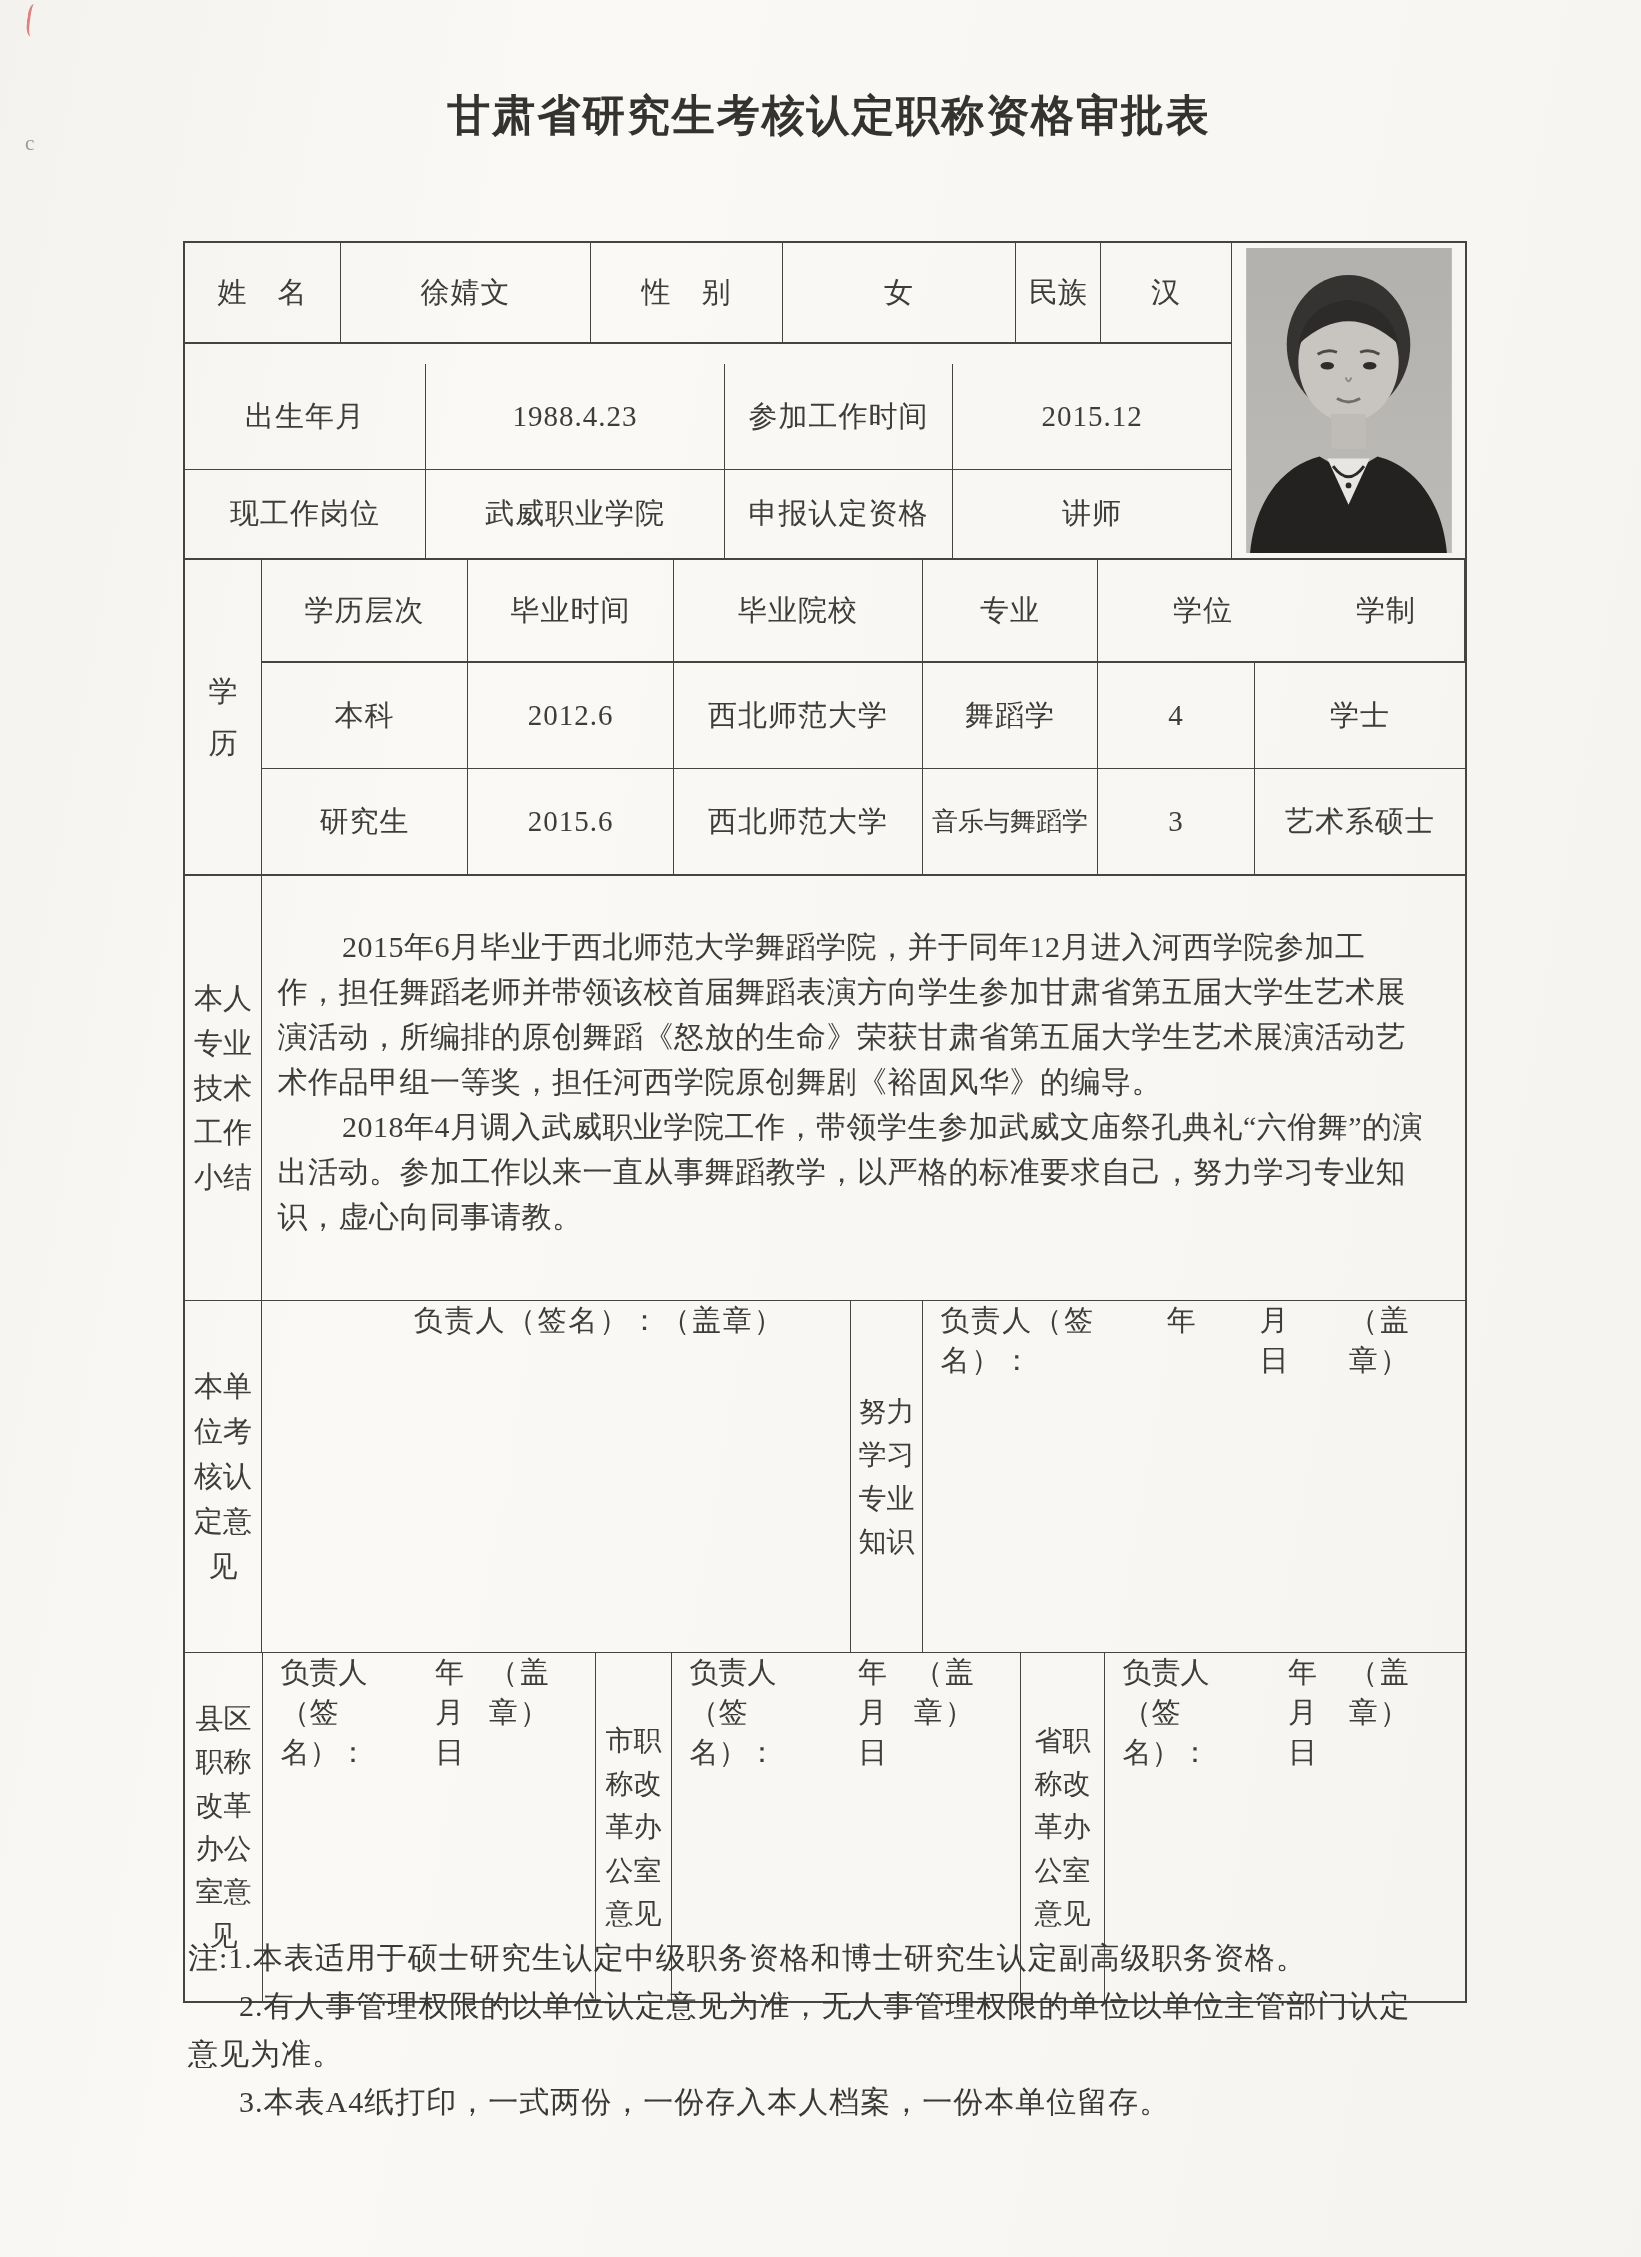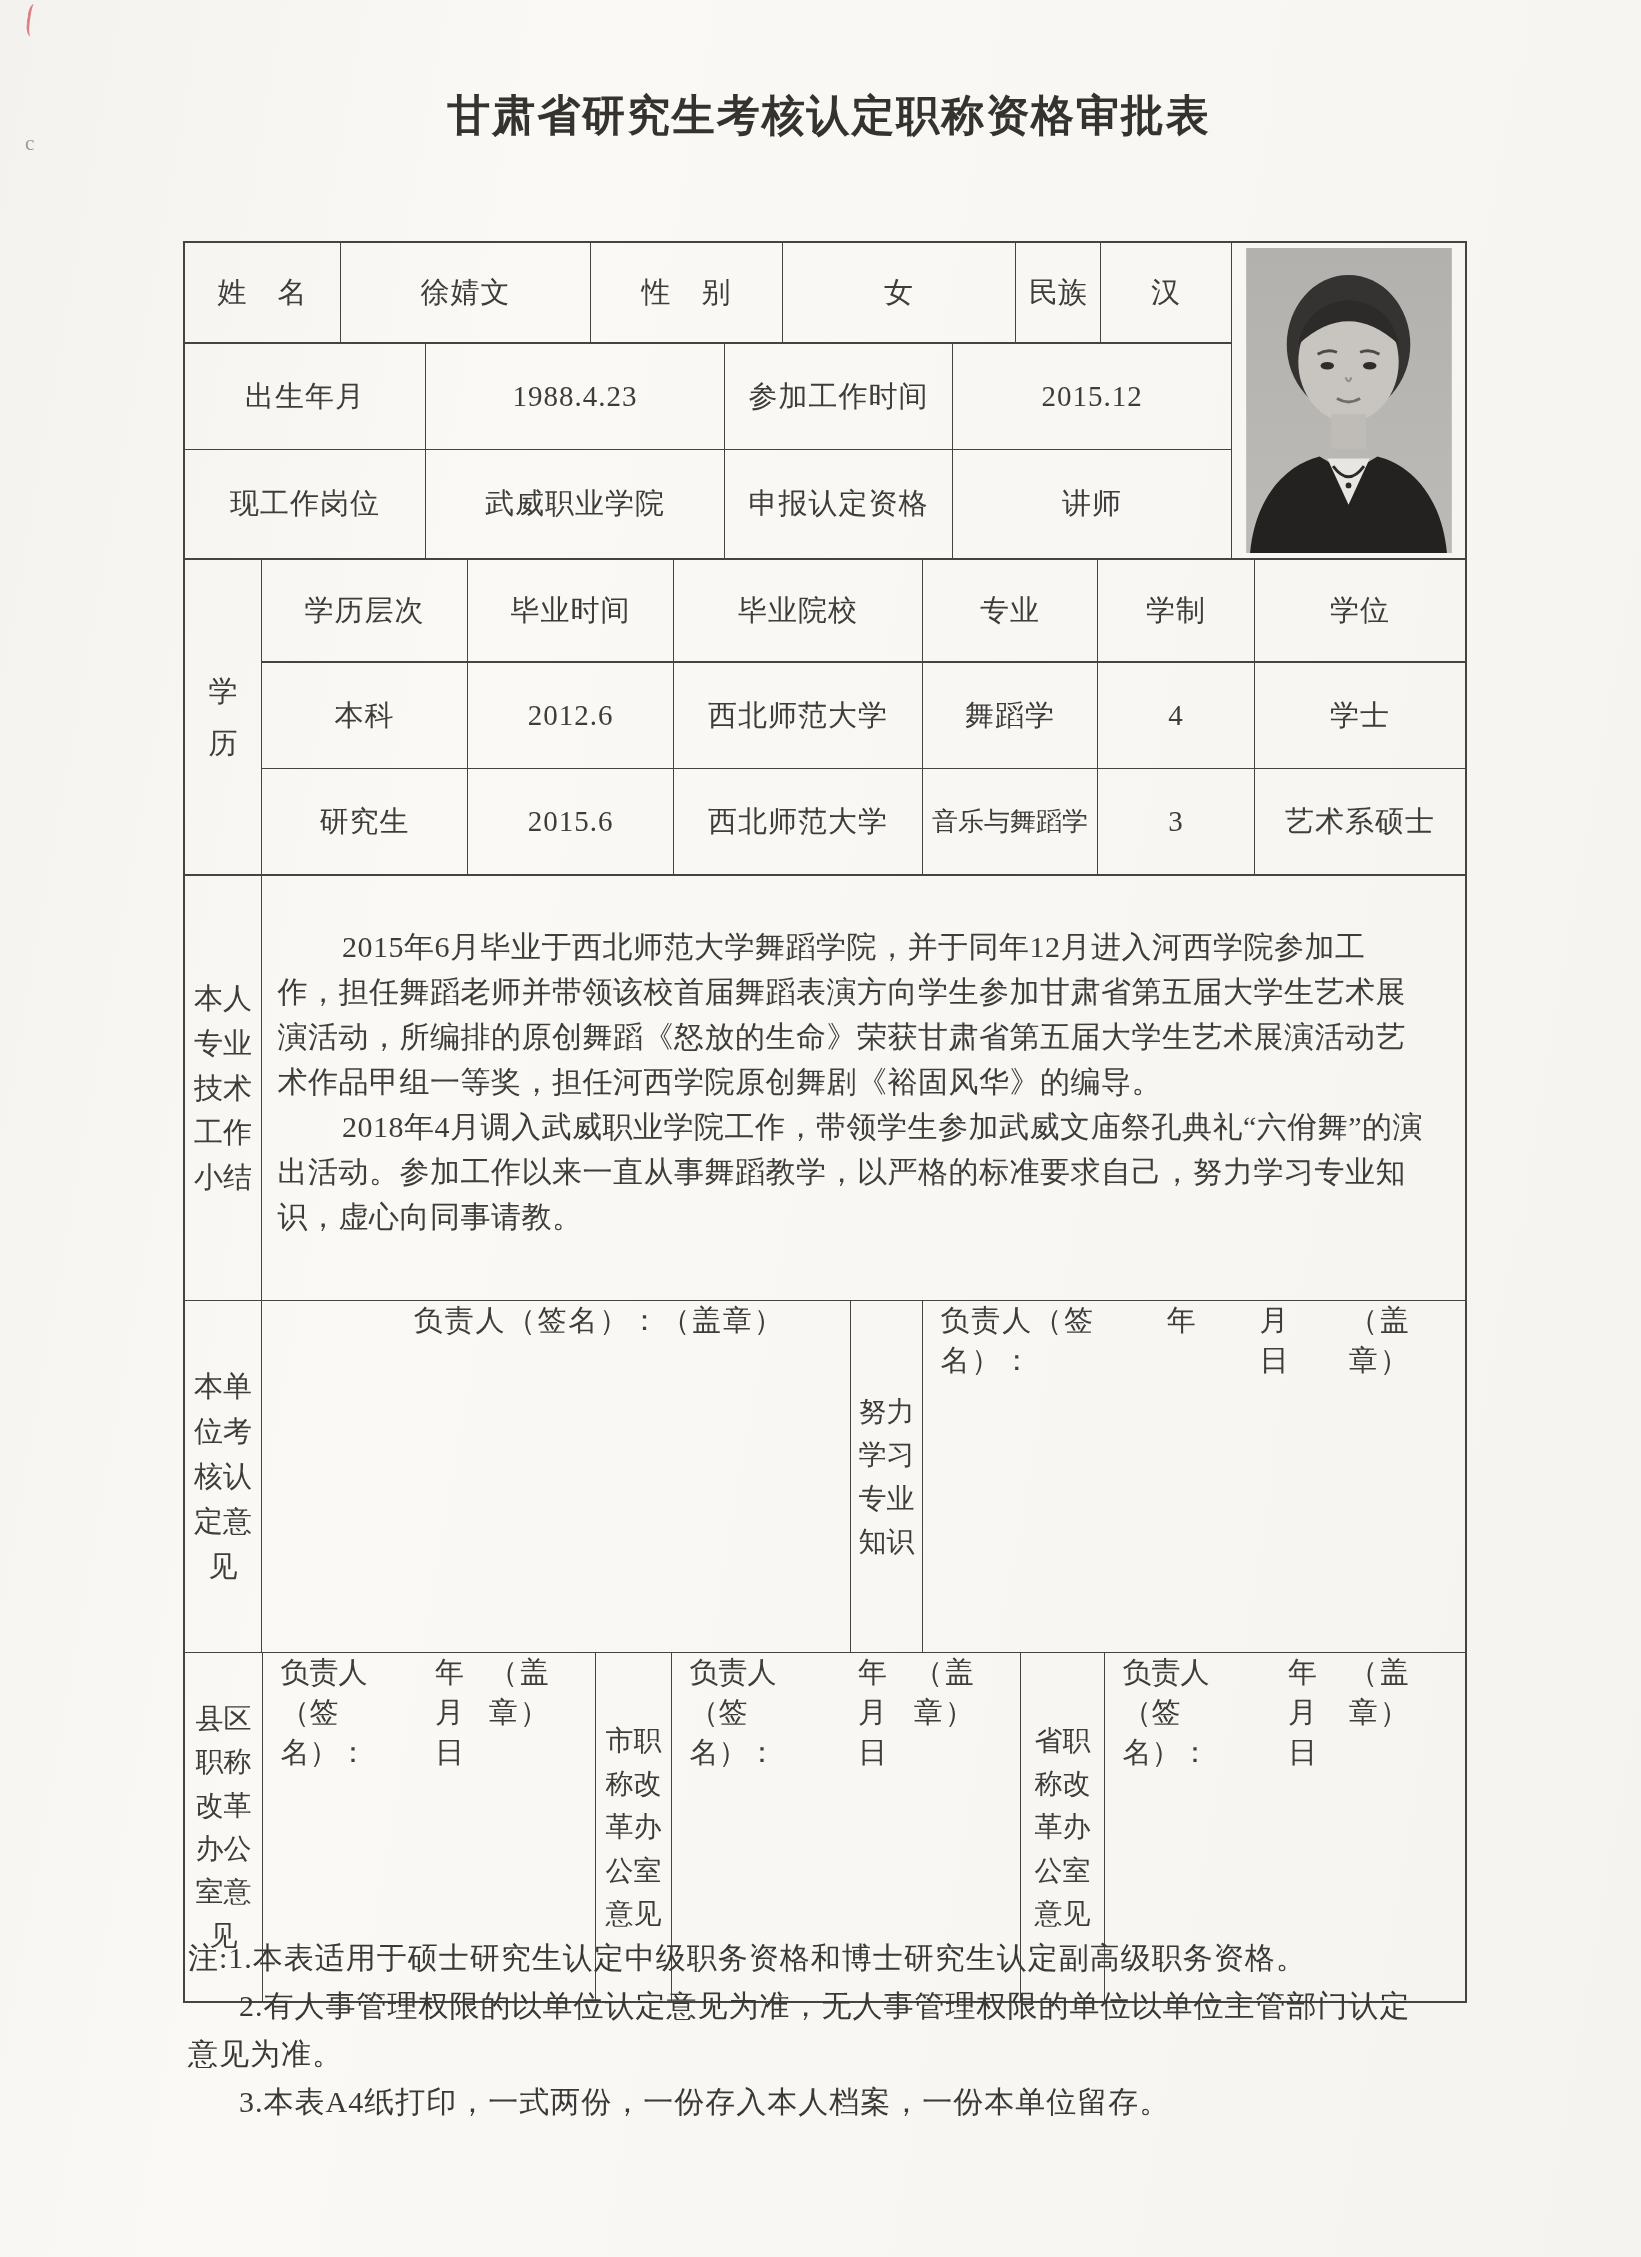--- a/index.html
+++ b/index.html
@@ -42,21 +42,21 @@
   .sec-edu{height:316px;border-bottom-width:2.9px;}
   .sec-sum{height:425px;}
   .sec-opA{height:352px;}
   .sec-opB{flex:1;border-bottom:none;}
   .col{display:flex;flex-direction:column;}
   .top-left{width:1051px;border-right:1.9px solid var(--line);justify-content:center;}
   .row{display:flex;border-bottom:1.9px solid var(--line);}
   .row:last-child{border-bottom:none;}
   .row-thick{border-bottom-width:2.9px;}
   .r1{height:101px;}
-  .r2{height:106px;}
+  .r2{height:106px;margin-top:20px;}
   .r3{flex:1;}
   .c{
     display:flex;align-items:center;justify-content:center;
     border-right:1.9px solid var(--line);
     text-align:center;letter-spacing:1px;
   }
   .c.grow{flex:1;border-right:none;}
   .photo-cell{flex:1;display:flex;align-items:center;justify-content:center;padding:4.8px 13.5px;}
   .photo-cell svg{display:block;}
   
@@ -163,22 +163,22 @@
     <div class="sec sec-edu">
       <div class="vlabel edu-side">
         <div class="vtxt one">学历</div>
       </div>
       <div class="col edu-main">
         <div class="row edu-head">
           <div class="c" style="width:206px">学历层次</div>
           <div class="c" style="width:206px">毕业时间</div>
           <div class="c" style="width:249px">毕业院校</div>
           <div class="c" style="width:175px">专业</div>
+          <div class="c grow">学位</div>
           <div class="c" style="width:157px">学制</div>
-          <div class="c grow">学位</div>
         </div>
         <div class="row edu-row">
           <div class="c" style="width:206px">本科</div>
           <div class="c" style="width:206px">2012.6</div>
           <div class="c" style="width:249px">西北师范大学</div>
           <div class="c" style="width:175px">舞蹈学</div>
           <div class="c" style="width:157px">4</div>
           <div class="c grow">学士</div>
         </div>
         <div class="row edu-row">

